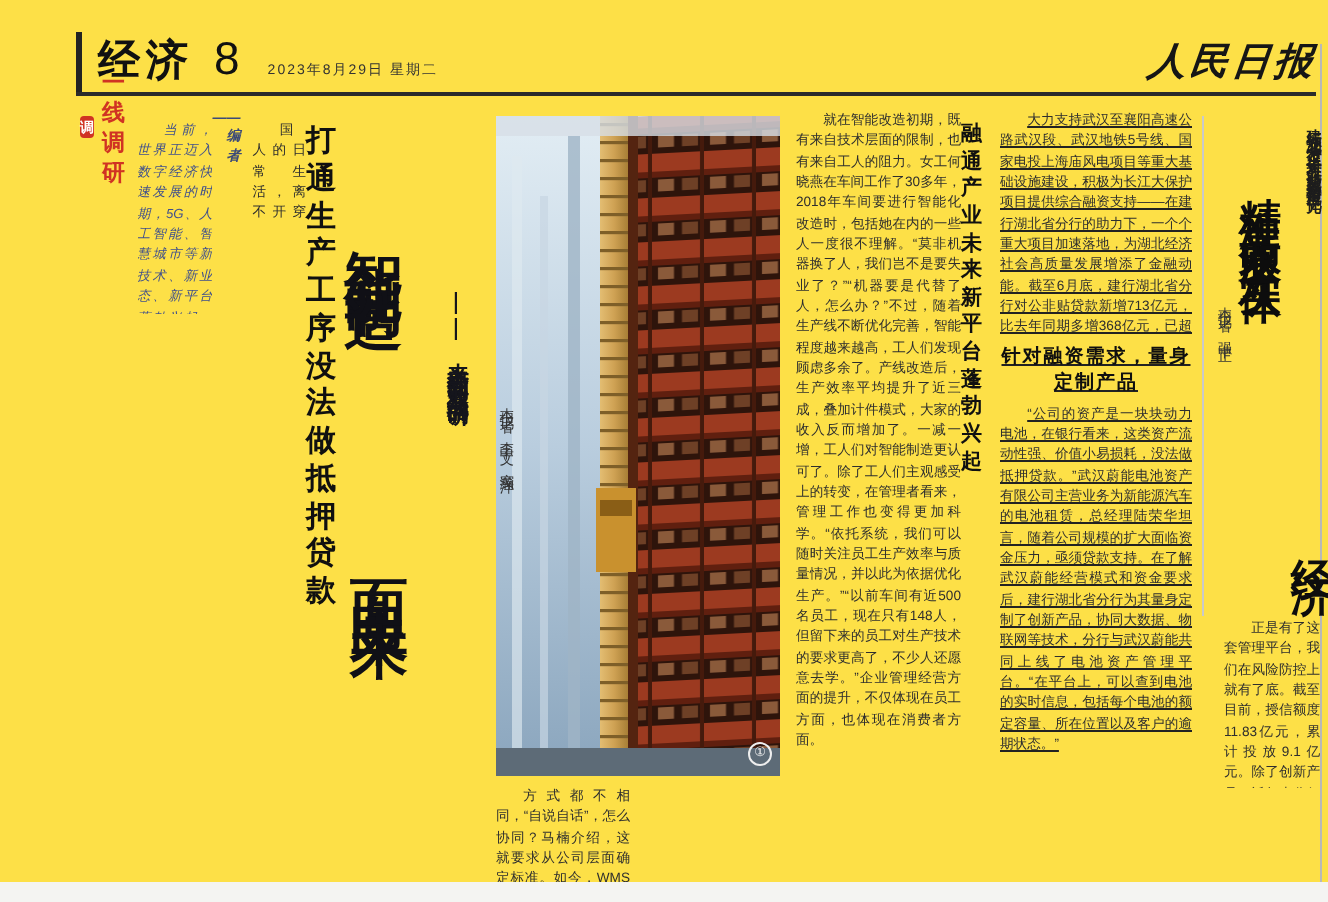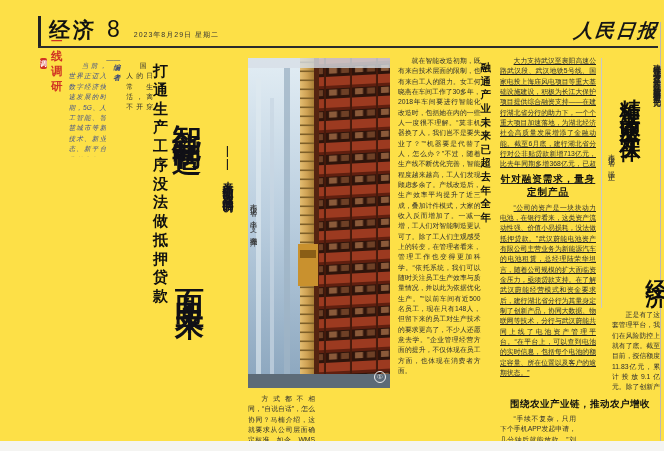--- a/index.html
+++ b/index.html
@@ -186,21 +186,21 @@
     </div>
 
     <div class="below-photo">
       <div class="body-text">方式都不相同，“自说自话”，怎么协同？马楠介绍，这就要求从公司层面确定标准。如今，WMS（仓库管理）系统与MES系统及ERP（企业资源计划管理）系统直接对接，系统会根据生产计划自动出库。不仅如此，零部件智能配送立体库在实现各种外协零配件自动存取的同时，还与整机装配线实现联动。去年8月29日，广东惠州的李先生通过电话订购吸油烟机后，客服依靠CRM（客户关系管理）系统快速调取了购买记录，产品型号、服务网点、安装工程师等信息一目了然，预约工单随即下达给了工程师。</div>
     </div>
 
     <div class="colD">
       <div class="body-text colD-b1">就在智能改造初期，既有来自技术层面的限制，也有来自工人的阻力。女工何晓燕在车间工作了30多年，2018年车间要进行智能化改造时，包括她在内的一些人一度很不理解。“莫非机器换了人，我们岂不是要失业了？”“机器要是代替了人，怎么办？”不过，随着生产线不断优化完善，智能程度越来越高，工人们发现顾虑多余了。产线改造后，生产效率平均提升了近三成，叠加计件模式，大家的收入反而增加了。一减一增，工人们对智能制造更认可了。除了工人们主观感受上的转变，在管理者看来，管理工作也变得更加科学。“依托系统，我们可以随时关注员工生产效率与质量情况，并以此为依据优化生产。”“以前车间有近500名员工，现在只有148人，但留下来的员工对生产技术的要求更高了，不少人还愿意去学。”企业管理经营方面的提升，不仅体现在员工方面，也体现在消费者方面。</div>
       <div class="subhead-c2">
         <div>融通产业未来</div>
-        <div>已超去年全年</div>
+        <div>新平台蓬勃兴起</div>
       </div>
       <div class="body-text colD-b2">党的二十大报告提出，推动制造业高端化、智能化、绿色化发展。对于企业负责人而言，这既是对自己过去探索方向的肯定，也是对未来发展的要求。德意智家董事长高德康表示，2000年起企业便开始探索信息化、数字化改造之路。</div>
     </div>
   </div>
 
   <div class="art-right">
 
     <div class="rcol1">
       <div class="body-text r-p1">大力支持武汉至襄阳高速公路武汉段、武汉地铁5号线、国家电投上海庙风电项目等重大基础设施建设，积极为长江大保护项目提供综合融资支持——在建行湖北省分行的助力下，一个个重大项目加速落地，为湖北经济社会高质量发展增添了金融动能。截至6月底，建行湖北省分行对公非贴贷款新增713亿元，比去年同期多增368亿元，已超去年全年。特别是在制造业、绿色金融、基础设施、高新技术、普惠金融等领域贷款新增实现“八个超百亿”。</div>
       <div class="r-sub1">针对融资需求，量身定制产品</div>
@@ -215,21 +215,15 @@
 
     <div class="r-strip">
       <div class="r-kicker v">建行湖北省分行上半年对公非贴贷款新增超七百亿元</div>
       <div class="r-hl-tail v serif">经济</div>
     </div>
 
     <div class="r-side">
       <div class="body-text" style="height:100%;">正是有了这套管理平台，我们在风险防控上就有了底。截至目前，授信额度11.83亿元，累计投放9.1亿元。除了创新产品，近年来分行还开发“光伏贷”“绿色建筑贷”“绿色动力贷”等绿色金融产品，持续助力绿色企业发展壮大。</div>
     </div>
 
-    <div class="r-agri">
-      <div class="r-sub2">围绕农业产业链，推动农户增收</div>
-      <div class="r-agri-text">
-        <div class="body-text">“手续不复杂，只用下个手机APP发起申请，几分钟后就能放款。”刘大元说的是在建行裕农快贷（产业链版）上申请的贷款。刘大元是湖北省安陆市雷公镇双河村村民，今年春耕种植规模大，种子、肥料以及各项人工支出都需要垫资。作为中化现代农业有限公司的签约农户，服务中心农艺师上门了解情况后，向他推荐了建行农户生产经营贷款产品——裕农快贷（产业链版），解决了燃眉之急。</div>
-      </div>
-    </div>
   </div>
 
 </div>
 
 </body></html>

